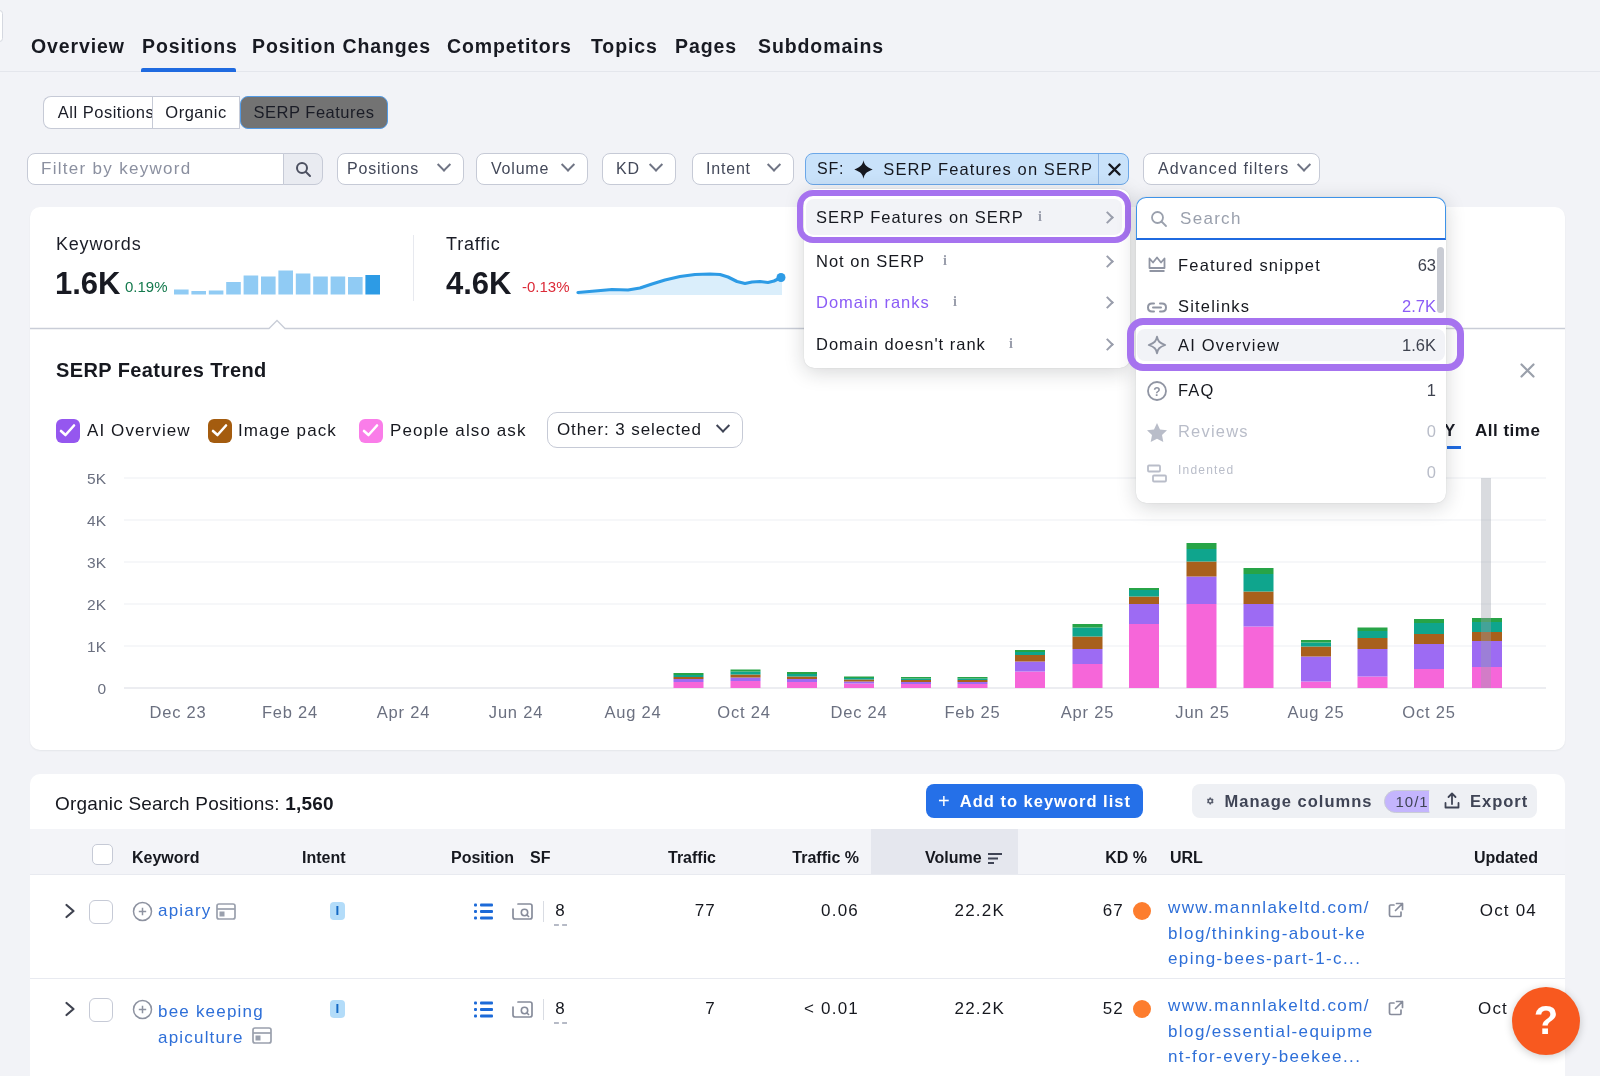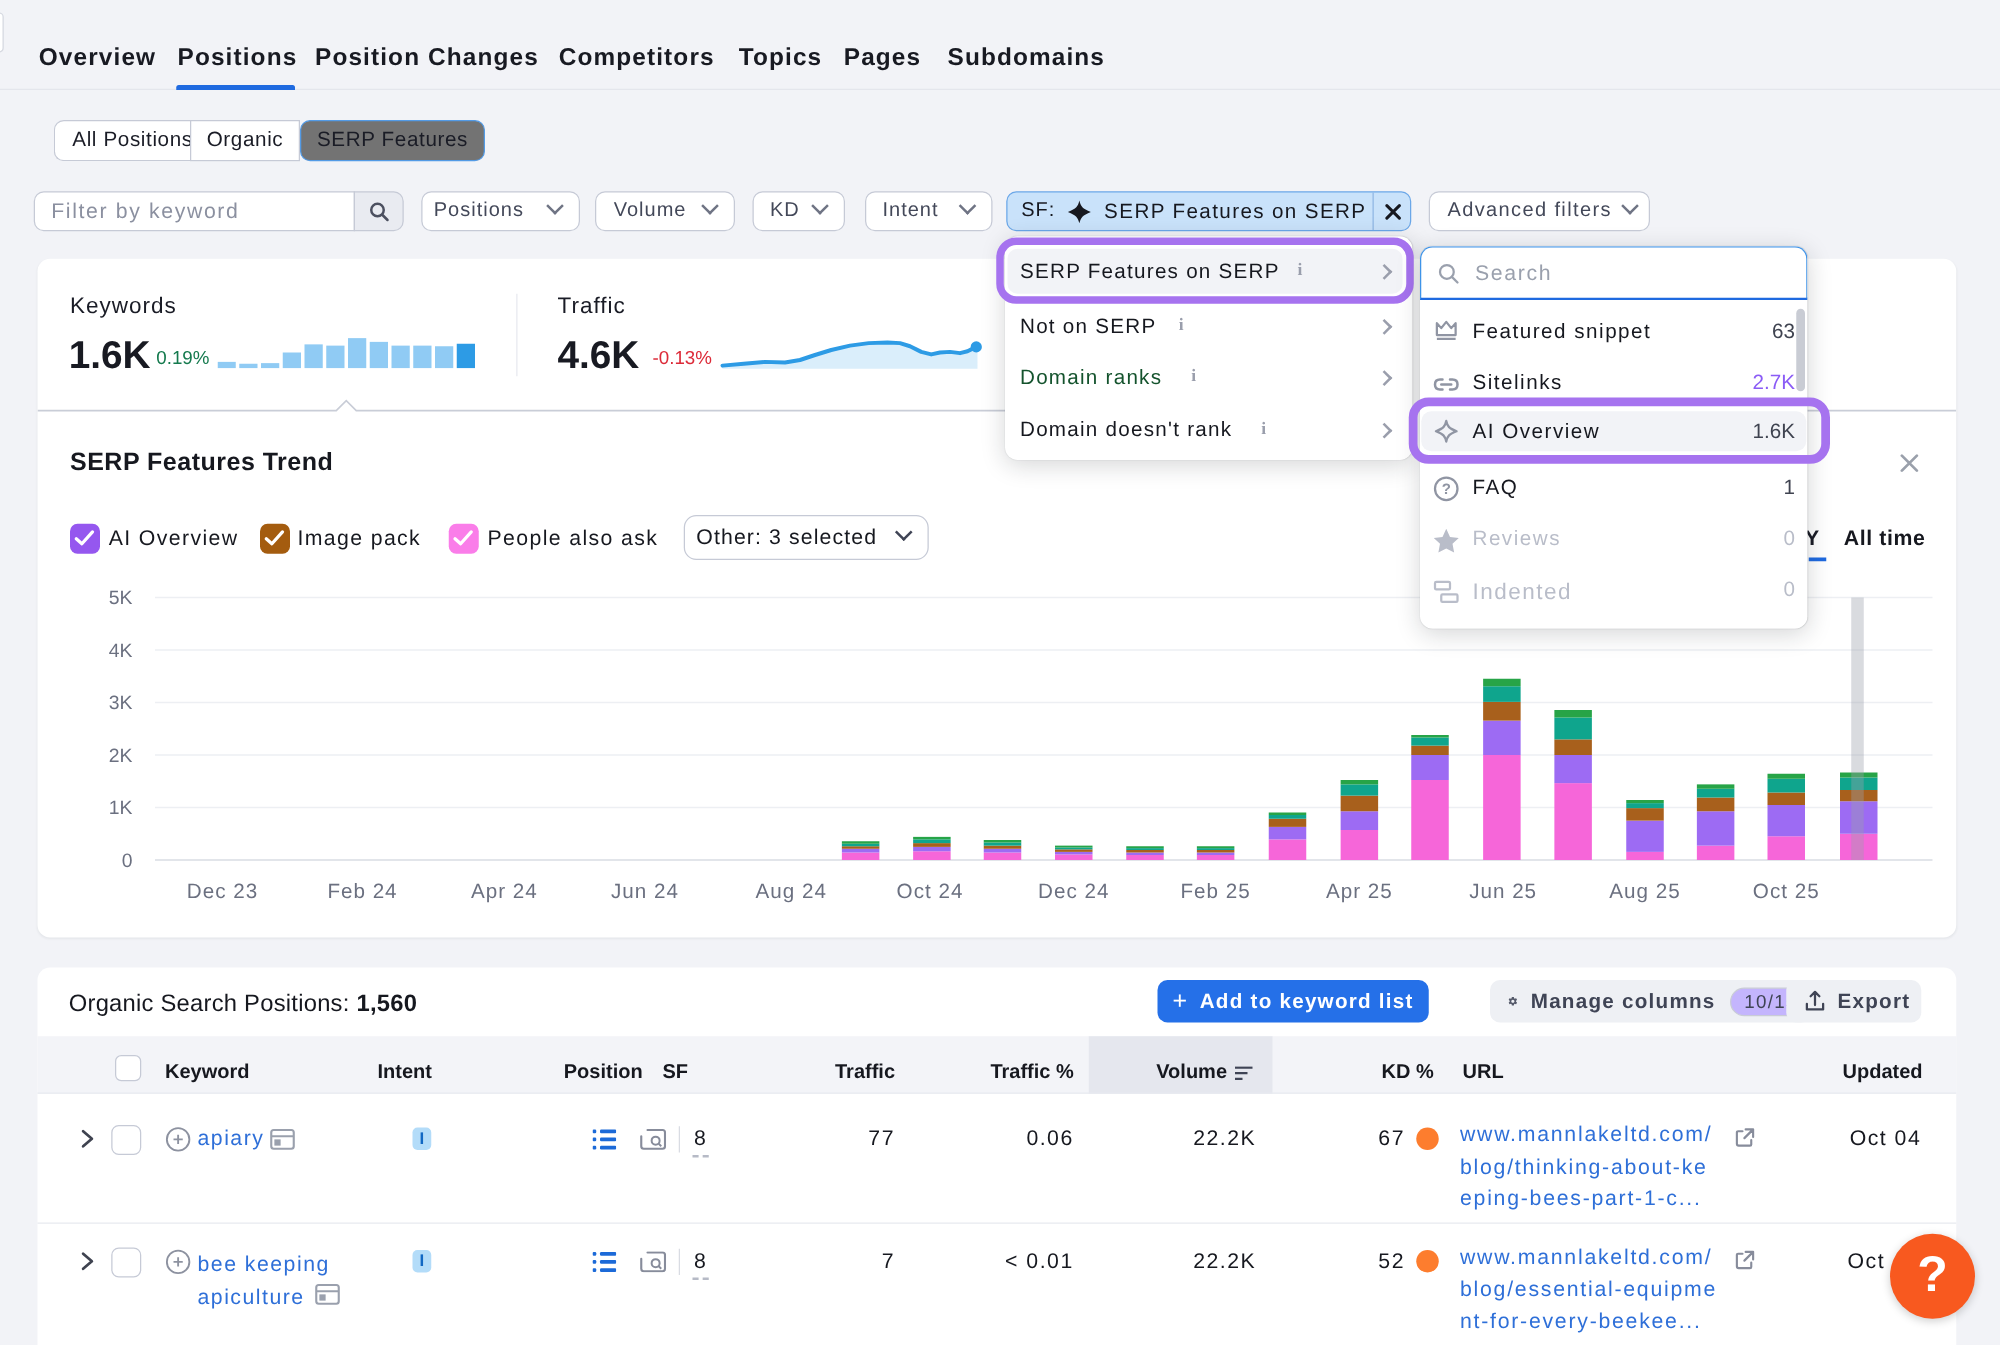--- a/index.html
+++ b/index.html
@@ -392,21 +392,21 @@
 
 <div class="panel" style="left:804px; top:189px; width:326px; height:179px;"></div>
 <div class="abs" style="left:806px; top:199px; width:316px; height:36px; background:#f2f3f7; border-radius:8px;"></div>
 <div class="ring" style="left:797px; top:190px; width:334px; height:53px;"></div>
 <div class="abs" style="left:816px; top:208px; font-size:16.5px; color:#16181f; letter-spacing:1px;">SERP Features on SERP</div>
 <div class="abs iicon" style="left:1029px; top:209px;">i</div>
 <div class="abs" style="left:1103px; top:213px; width:9px; height:9px; border-right:2px solid #9a9eac; border-top:2px solid #9a9eac; transform:rotate(45deg);"></div>
 <div class="abs" style="left:816px; top:252px; font-size:16.5px; color:#16181f; letter-spacing:1px;">Not on SERP</div>
 <div class="abs iicon" style="left:934px; top:253px;">i</div>
 <div class="abs" style="left:1103px; top:257px; width:9px; height:9px; border-right:2px solid #9a9eac; border-top:2px solid #9a9eac; transform:rotate(45deg);"></div>
-<div class="abs" style="left:816px; top:293px; font-size:16.5px; color:#14532d; letter-spacing:1px;">Domain ranks</div>
+<div class="abs" style="left:816px; top:293px; font-size:16.5px; color:#8b5cf6; letter-spacing:1px;">Domain ranks</div>
 <div class="abs iicon" style="left:944px; top:294px;">i</div>
 <div class="abs" style="left:1103px; top:298px; width:9px; height:9px; border-right:2px solid #9a9eac; border-top:2px solid #9a9eac; transform:rotate(45deg);"></div>
 <div class="abs" style="left:816px; top:335px; font-size:16.5px; color:#16181f; letter-spacing:1px;">Domain doesn't rank</div>
 <div class="abs iicon" style="left:1000px; top:336px;">i</div>
 <div class="abs" style="left:1103px; top:340px; width:9px; height:9px; border-right:2px solid #9a9eac; border-top:2px solid #9a9eac; transform:rotate(45deg);"></div>
 
 <div class="panel" style="left:1136px; top:197px; width:310px; height:306px;"></div>
 <div class="abs" style="left:1136px; top:197px; width:310px; height:43px; border:1.5px solid #3e93e8; border-bottom:2.5px solid #1f6ae0; border-radius:10px 10px 0 0;"></div>
 <svg class="abs" style="left:1150px; top:210px;" width="18" height="18" viewBox="0 0 18 18">
     <circle cx="7.5" cy="7.5" r="5.5" fill="none" stroke="#9aa0ad" stroke-width="1.8"></circle>
@@ -440,17 +440,17 @@
 <div class="abs" style="left:1386px; top:381px; width:50px; text-align:right; font-size:16.5px; color:#3f4350;">1</div>
 <svg class="abs" style="left:1146px; top:422px;" width="22" height="21" viewBox="0 0 22 21">
     <path d="M11 1 L14 7.5 L21 8.3 L16 13 L17.3 20 L11 16.7 L4.7 20 L6 13 L1 8.3 L8 7.5 Z" fill="#b9bdc9"></path>
   </svg>
 <div class="abs p2dis" style="left:1178px; top:422px; font-size:16.5px; color:#b9bdc9; letter-spacing:1.2px;">Reviews</div>
 <div class="abs" style="left:1386px; top:422px; width:50px; text-align:right; font-size:16.5px; color:#b9bdc9;">0</div>
 <svg class="abs" style="left:1146px; top:463px;" width="22" height="21" viewBox="0 0 22 21">
     <rect x="2" y="2.5" width="12" height="6" rx="1" fill="none" stroke="#b9bdc9" stroke-width="1.8"></rect>
     <rect x="7" y="12.5" width="13" height="6" rx="1" fill="none" stroke="#b9bdc9" stroke-width="1.8"></rect>
   </svg>
-<div class="abs" style="left:1178px; top:463px; font-size:18px; color:#b9bdc9; letter-spacing:1.2px;text-align:center;">Indented</div>
+<div class="abs" style="left:1178px; top:463px; font-size:12px; color:#b9bdc9; letter-spacing:1.2px;text-align:center;">Indented</div>
 <div class="abs" style="left:1386px; top:463px; width:50px; text-align:right; font-size:16.5px; color:#b9bdc9;">0</div>
 
 <div class="abs" style="left:1512px; top:987px; width:68px; height:68px; border-radius:50%; background:#f8591f; box-shadow:0 2px 8px rgba(0,0,0,.2);"></div>
 <div class="abs" style="left:1512px; top:987px; width:68px; height:68px; text-align:center; font-size:40px; font-weight:700; color:#fff; line-height:66px;">?</div>
 
 </body></html>

